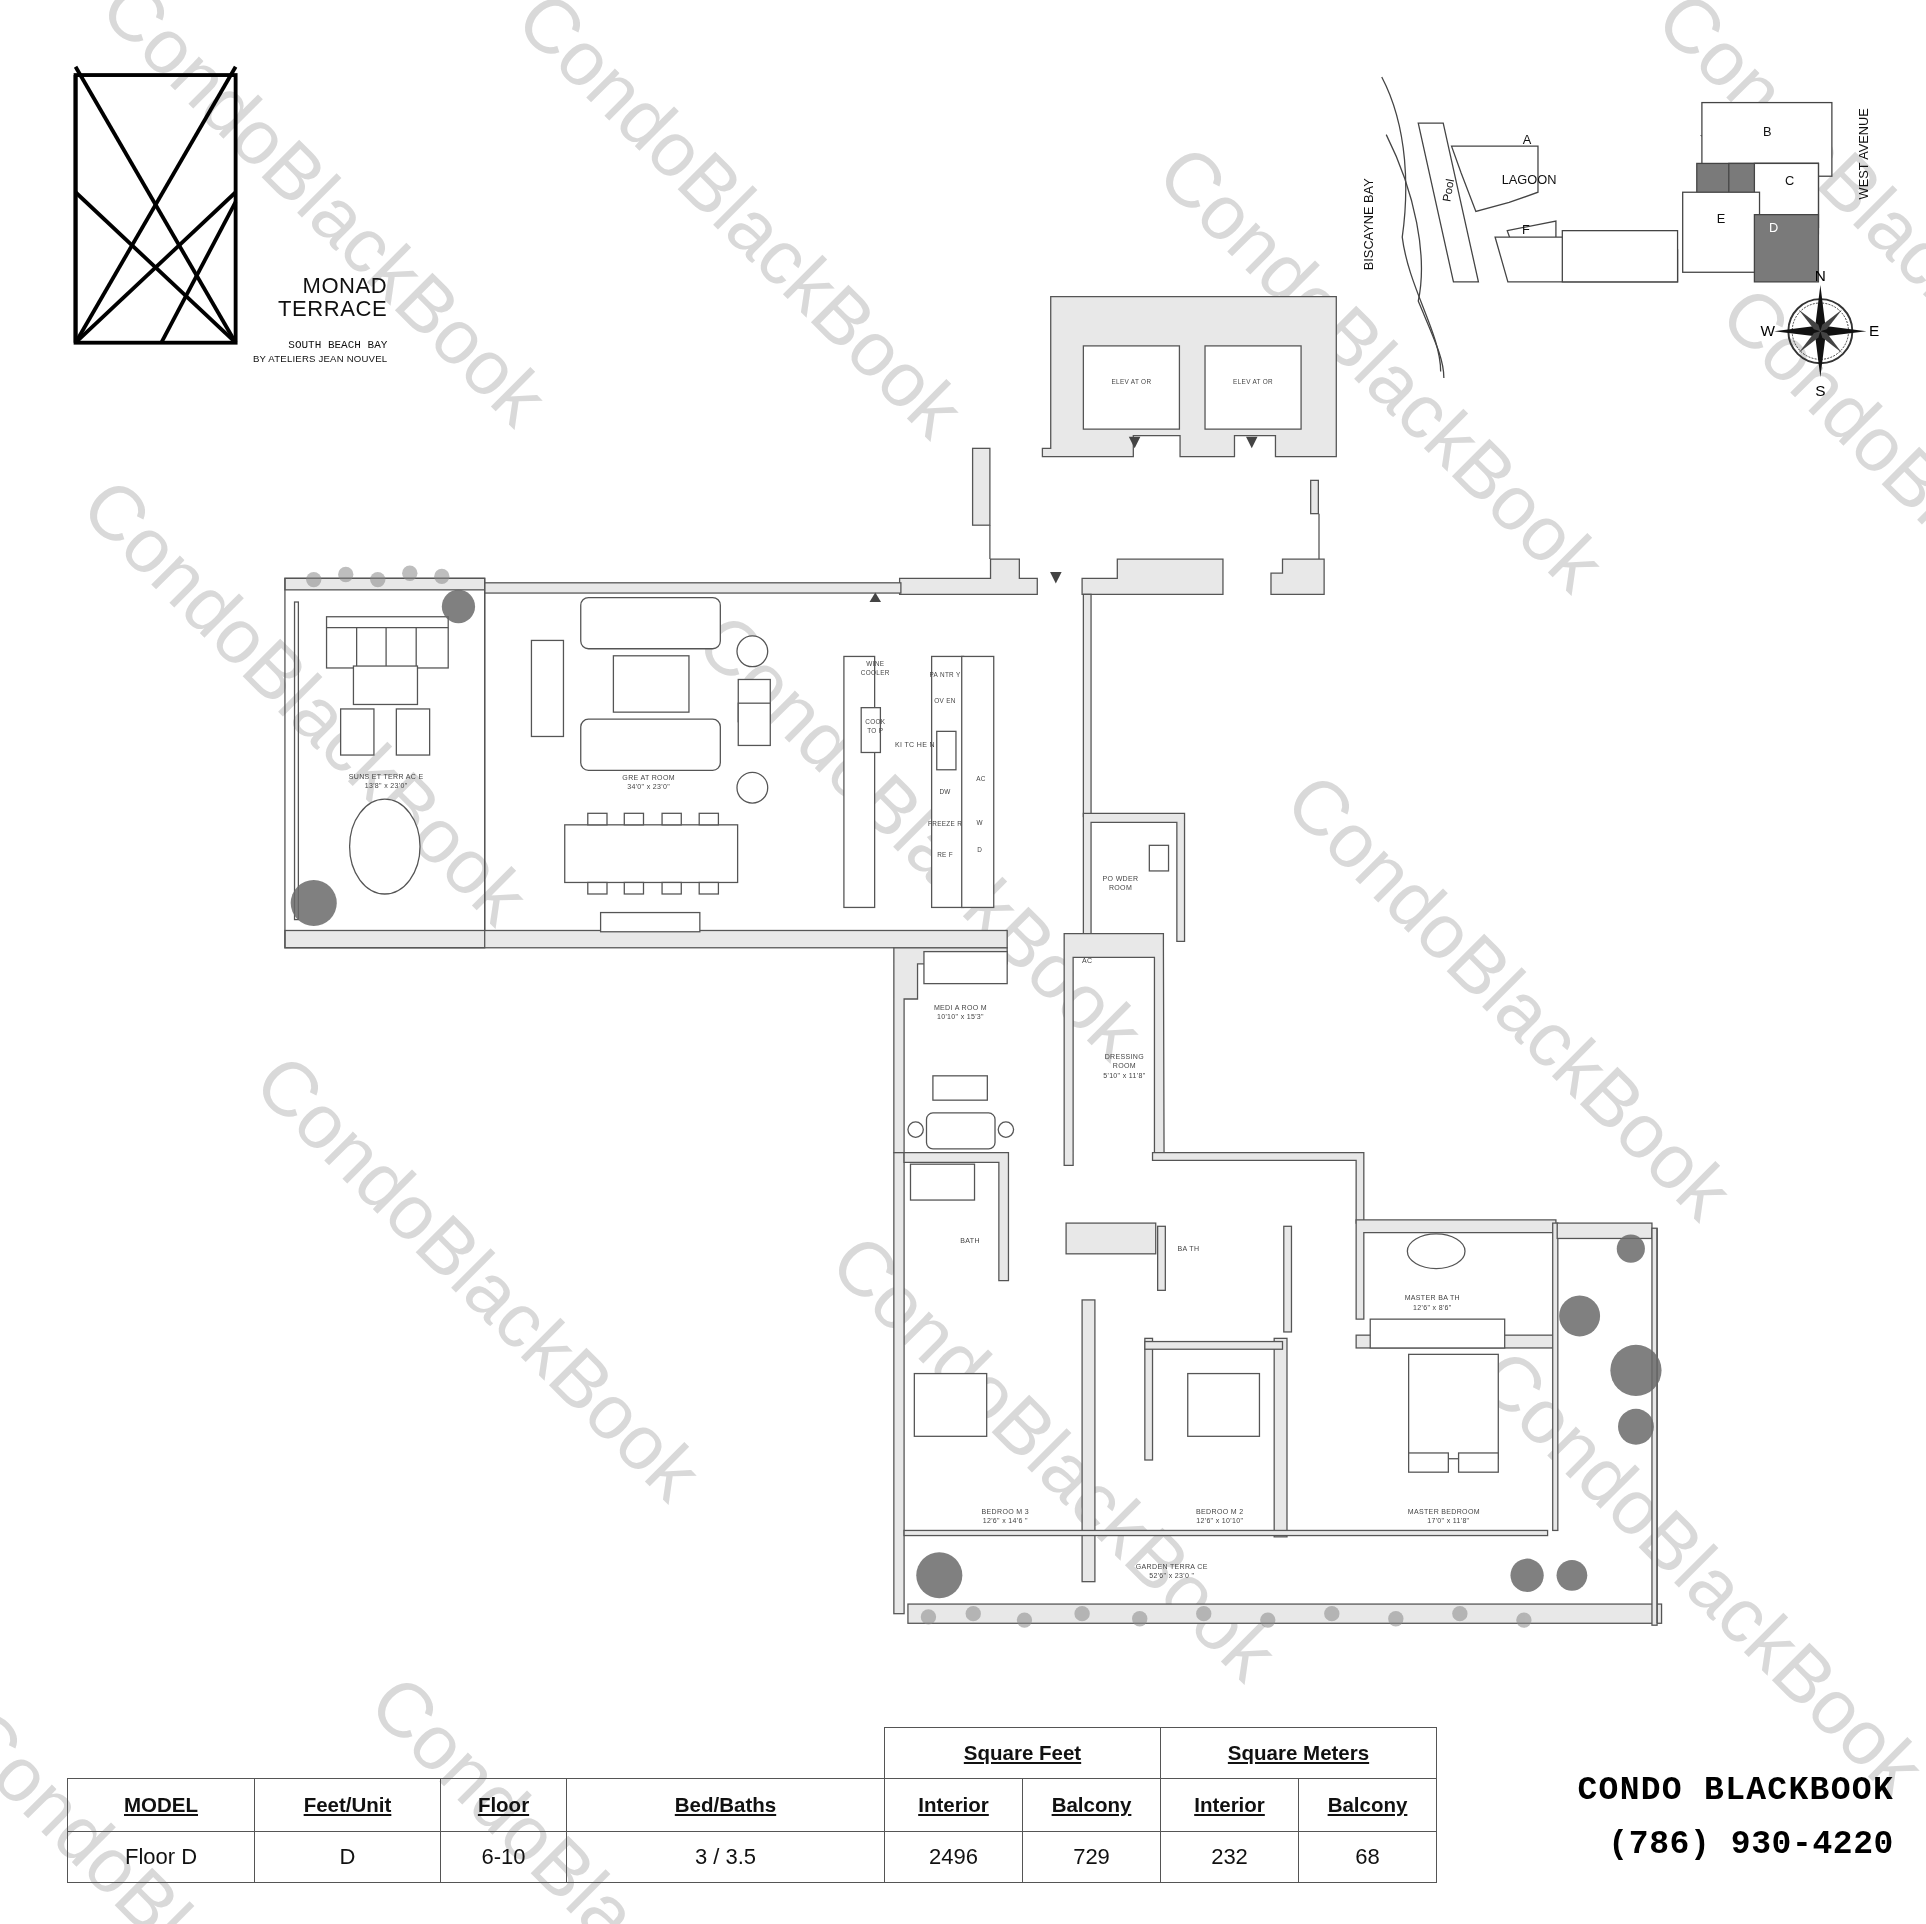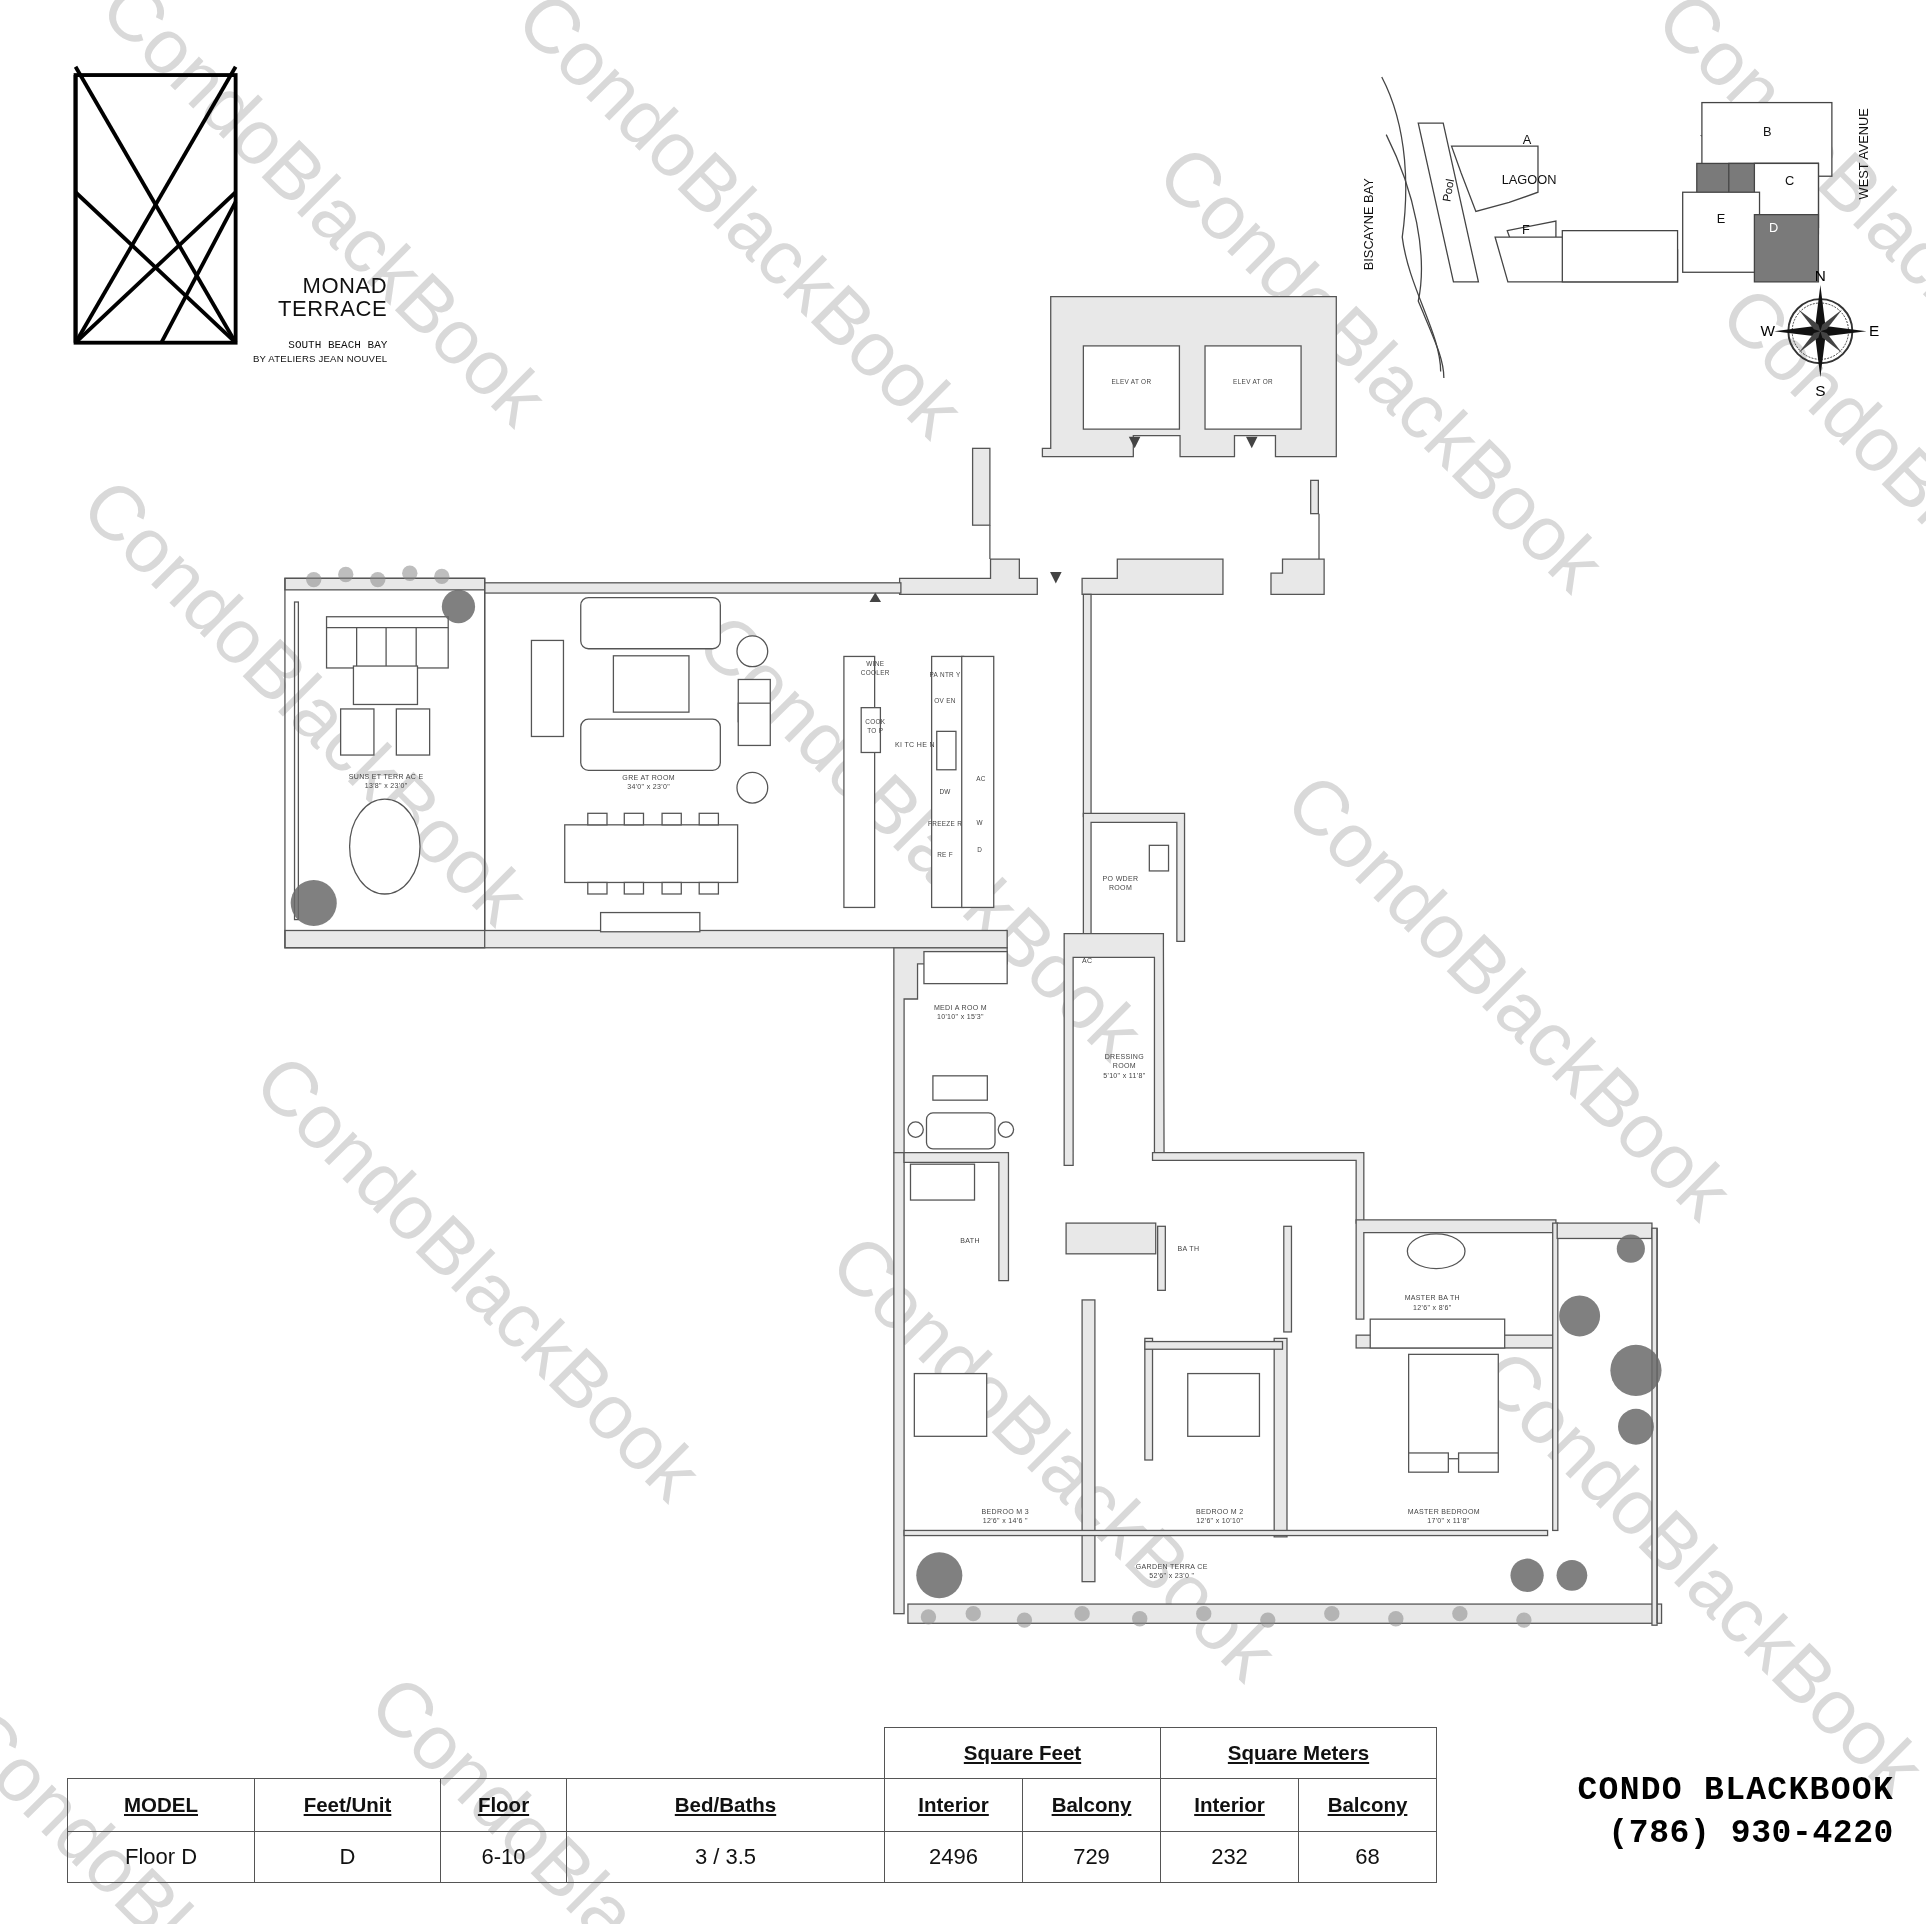--- a/index.html
+++ b/index.html
@@ -13,21 +13,21 @@
   .brand .l4{font-size:9.6px;margin-top:2.6px;letter-spacing:0.2px;}
   .rl{font-family:"Liberation Sans",sans-serif;fill:#444;font-size:11px;letter-spacing:.5px;text-anchor:middle;}
   .rl-sm{font-size:10px;}
   table.spec{position:absolute;border-collapse:collapse;font-family:"Liberation Sans",sans-serif;color:#111;}
   table.spec td{border:1.3px solid #555;text-align:center;font-size:22px;}
   table.spec td.hd{font-weight:700;font-size:20.5px;text-decoration:underline;}
   .cbb{left:1471px;top:1772px;width:423px;text-align:right;color:#000;font-weight:900;font-family:Liberation Mono, monospace;}
   .cbb .t1{font-size:33px;letter-spacing:1.3px;}
   .cbb .t1 b{font-weight:900;}
   .cbb .t1 span.thin{font-weight:700;}
-  .cbb .t2{font-size:33px;letter-spacing:0.6px;margin-top:6px;}
+  .cbb .t2{font-size:33px;letter-spacing:0.6px;margin-top:17px;}
   .wm{position:absolute;font-family:"Liberation Sans",sans-serif;font-size:77px;color:rgba(170,170,170,.45);transform:rotate(45deg);transform-origin:left top;white-space:nowrap;pointer-events:none;}
 </style>
 </head>
 <body>
 
 <div class="wm" style="left:147px;top:-38px;">CondoBlackBook</div>
 <div class="wm" style="left:563px;top:-25.6px;">CondoBlackBook</div>
 <div class="wm" style="left:1204px;top:128px;">CondoBlackBook</div>
 <div class="wm" style="left:1703px;top:-25.6px;">CondoBlackBook</div>
 <div class="wm" style="left:128px;top:461px;">CondoBlackBook</div>

